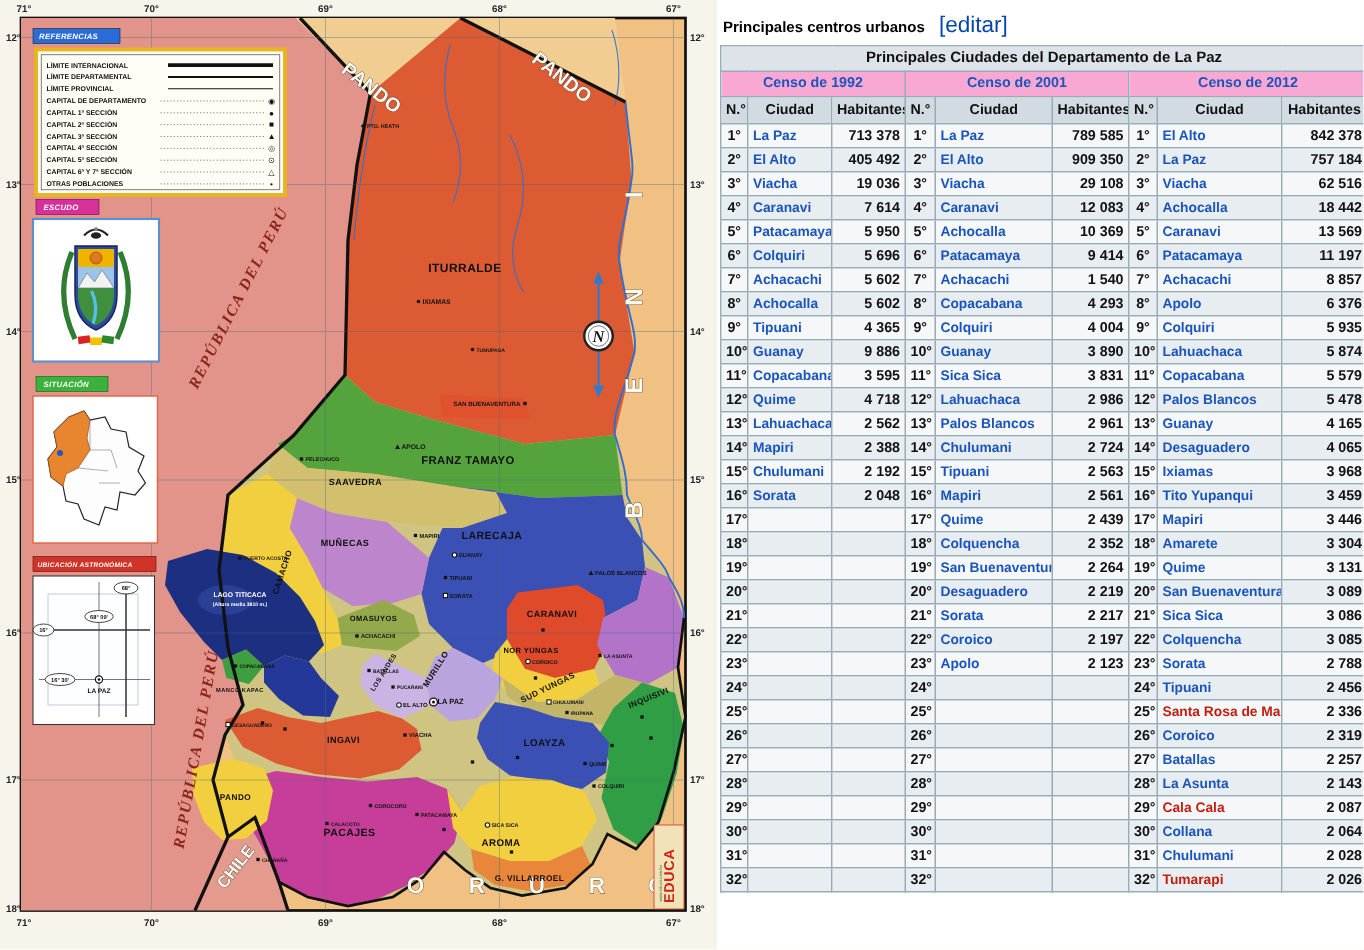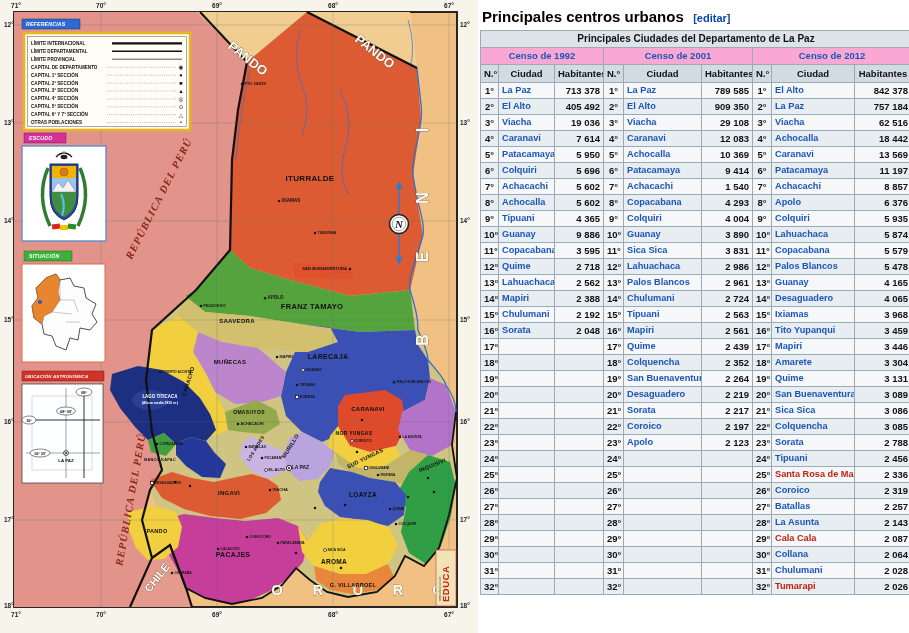--- a/index.html
+++ b/index.html
@@ -14,22 +14,22 @@
   .neigh{font-weight:bold;fill:#fffdf2;stroke:#3a3a3a;stroke-width:.5;paint-order:stroke;}
   .peru-label{font-weight:bold;font-style:italic;fill:#8a241c;font-family:"Liberation Serif",serif;letter-spacing:1.2px;font-size:10.5px;}
   .lake-label{fill:#fff;font-weight:bold;}
   .tag-label{fill:#fff;font-weight:bold;font-style:italic;font-size:5.2px;letter-spacing:.2px;}
   .lgl{font-size:4.6px;font-weight:bold;fill:#111;}
   .lgs{font-size:5.5px;fill:#111;}
   .oval-label{font-size:3.8px;font-weight:bold;fill:#111;}
   
   #article{position:absolute;left:478px;top:0;width:431px;height:633px;background:#fff;}
   #article-header{padding:8px 0 4px 4px;}
-  #page-title{display:inline;font-size:15px;font-weight:bold;color:#000;}
-  #edit-link{font-size:11px;color:#0645ad;margin-left:5px;cursor:pointer;font-weight:bold;}
+  #page-title{display:inline;font-size:10px;font-weight:bold;color:#000;}
+  #edit-link{font-size:15px;color:#0645ad;margin-left:5px;cursor:pointer;font-weight:normal;}
   table.census{border-collapse:collapse;table-layout:fixed;width:425px;margin-left:2px;
                font-size:9.5px;font-weight:bold;color:#111;}
   table.census td,table.census th{border:1px solid #9aabb8;height:15px;padding:0 3px;
                overflow:hidden;white-space:nowrap;line-height:1;}
   tr.title-row th{background:#dde3e9;font-size:10px;text-align:center;height:16px;}
   tr.censo-row th{background:#f9a8d4;color:#1a55bb;text-align:center;height:16px;}
   tr.colhead-row th{background:#d2dbe2;text-align:center;height:17px;}
   tbody tr:nth-child(odd) td{background:#f5f7f9;}
   tbody tr:nth-child(even) td{background:#e8edf1;}
   td.rank-cell{text-align:center;}
@@ -543,21 +543,21 @@
             <td class="rank-cell">11°</td>
             <td class="city-cell">Sica Sica</td>
             <td class="population-cell">3 831</td>
             <td class="rank-cell">11°</td>
             <td class="city-cell">Copacabana</td>
             <td class="population-cell">5 579</td>
           </tr>
           <tr>
             <td class="rank-cell">12°</td>
             <td class="city-cell">Quime</td>
-            <td class="population-cell">2 718</td>
+            <td class="population-cell">4 718</td>
             <td class="rank-cell">12°</td>
             <td class="city-cell">Lahuachaca</td>
             <td class="population-cell">2 986</td>
             <td class="rank-cell">12°</td>
             <td class="city-cell">Palos Blancos</td>
             <td class="population-cell">5 478</td>
           </tr>
           <tr>
             <td class="rank-cell">13°</td>
             <td class="city-cell">Lahuachaca</td>

